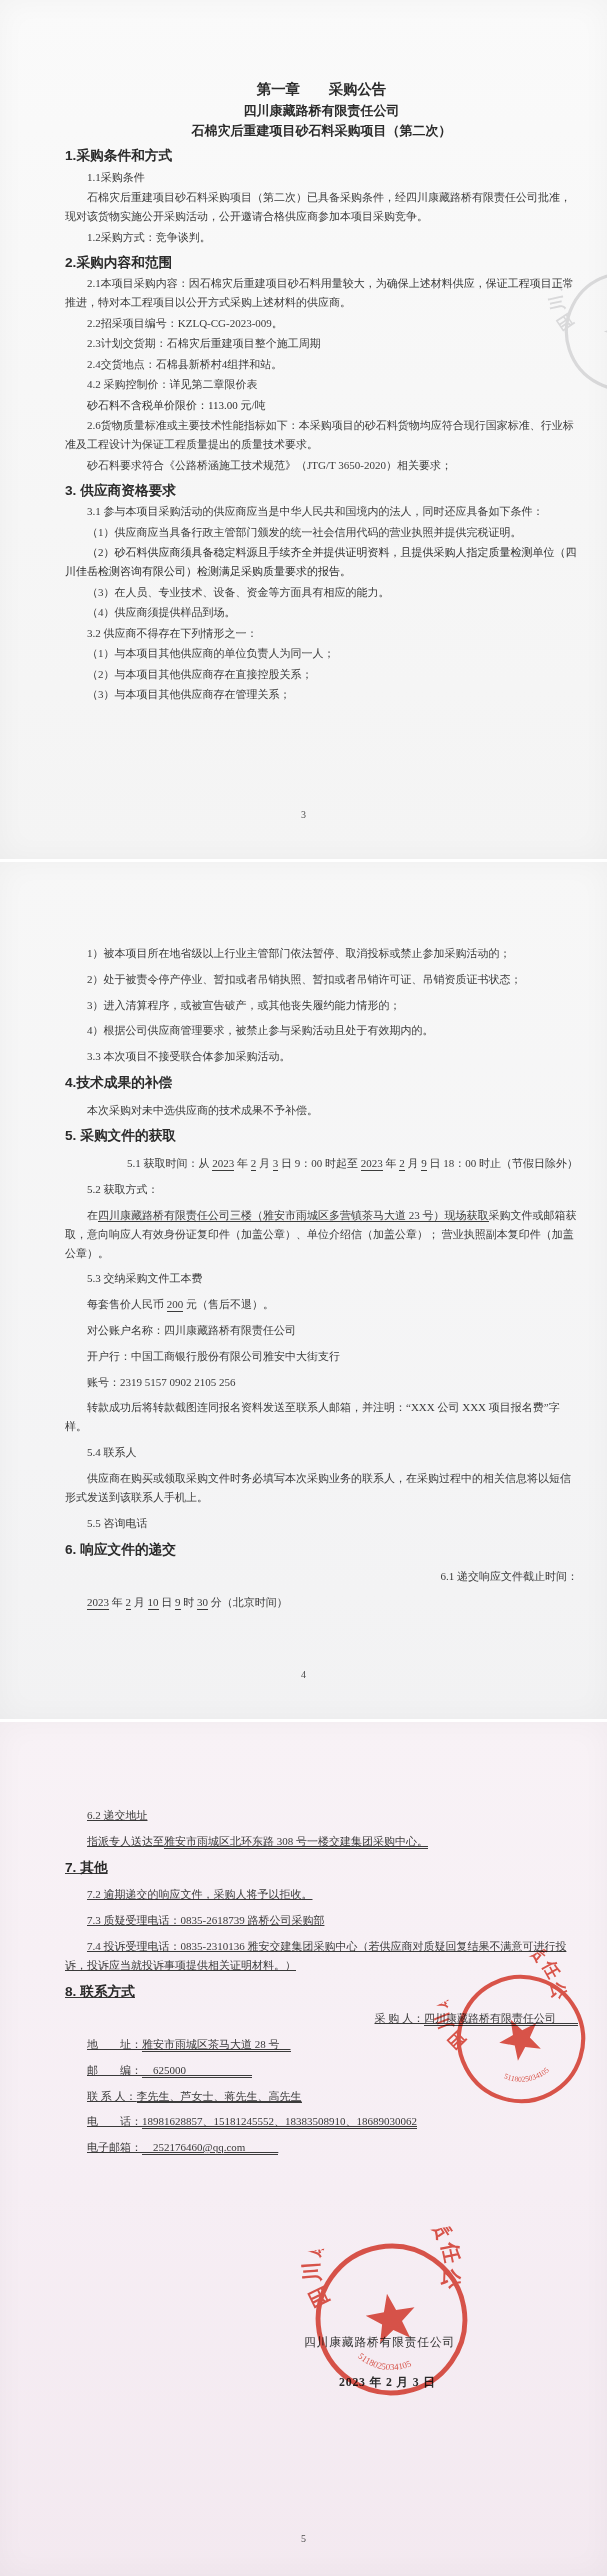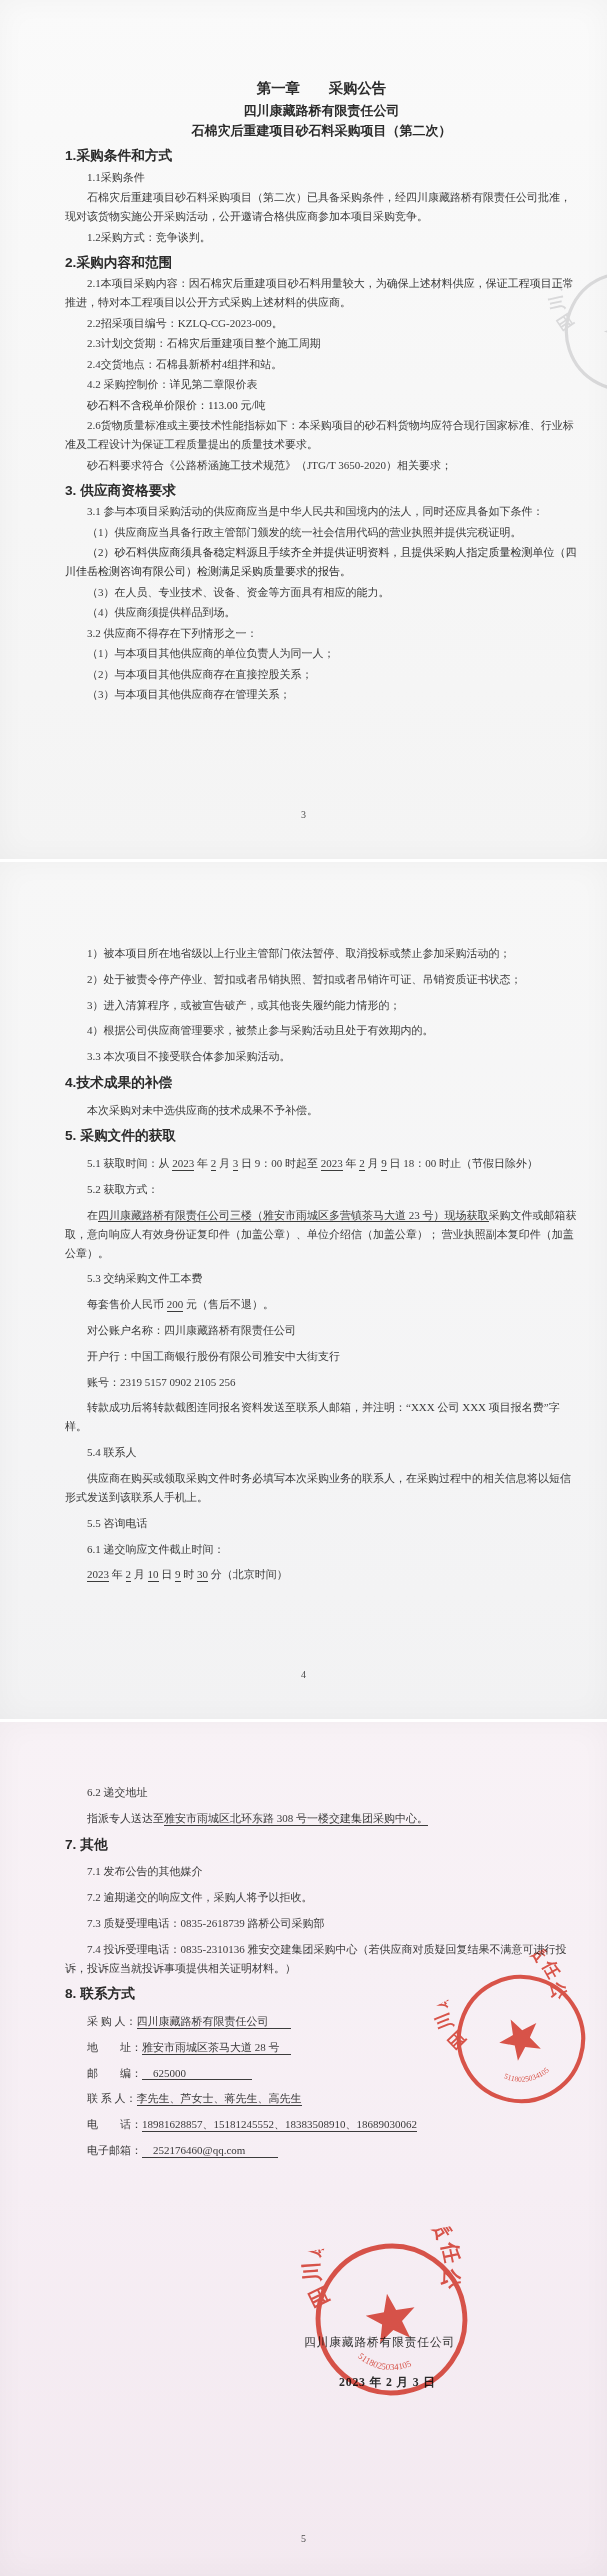--- a/index.html
+++ b/index.html
@@ -3,29 +3,29 @@
 <meta charset="utf-8">
 <style>
   html,body{margin:0;padding:0;background:#ffffff;}
   .doc{width:607px;margin:0 auto;font-family:"Liberation Serif","DejaVu Serif",serif;color:#3a3a3a;}
   .page{position:relative;width:607px;overflow:hidden;box-shadow:inset 0 0 30px rgba(0,0,0,.035);}
   .page.p1{height:859px;background:linear-gradient(180deg,#fafafa 0%,#f6f6f6 60%,#f4f4f4 100%);margin-bottom:3px;}
   .page.p2{height:857px;background:linear-gradient(180deg,#f7f7f7 0%,#f4f4f5 70%,#f2f2f3 100%);margin-bottom:3px;}
   .page.p3{height:854px;background:linear-gradient(180deg,#f8f2f6 0%,#f6eef4 55%,#f3e9f0 100%);}
   .flow{padding:79px 29px 0 65px;}
   .p2 .flow{padding-top:82px;}
-  .p3 .flow{padding-top:61px;}
+  .p3 .flow{padding-top:84px;text-decoration:underline;}
   .blk{font-size:11px;line-height:19px;margin:0 0 6.8px 0;}
   .p1 .blk{margin-bottom:1.5px;}
   .para{text-indent:2em;}
   .blk.b{font-weight:400;color:#2e2e2e;}
   .h1{font-family:"Liberation Sans","DejaVu Sans",sans-serif;font-weight:700;font-size:13.7px;line-height:20px;color:#2b2b2b;text-indent:0;margin:6px 0 7.6px 0;}
-  .chapter{font-family:Liberation Mono, monospace;font-weight:700;font-size:14.4px;line-height:20px;text-align:center;color:#2b2b2b;margin-bottom:16.7px;text-indent:0;}
+  .chapter{font-family:Liberation Serif, serif;font-weight:700;font-size:14.4px;line-height:20px;text-align:center;color:#2b2b2b;margin-bottom:16.7px;text-indent:0;}
   .title{font-family:"Liberation Sans","DejaVu Sans",sans-serif;font-weight:700;font-size:13px;line-height:19px;text-align:center;color:#2b2b2b;margin-bottom:16.7px;text-indent:0;}
-  .gap{margin-top:1px;}
+  .gap{margin-top:1px;text-align:right;}
   .u{border-bottom:0.8px solid #3c3c3c;padding-bottom:0.8px;white-space:pre;}
   .pageno{position:absolute;left:0;right:0;bottom:39px;text-align:center;font-size:10px;color:#4a4a4a;}
   .p3 .pageno{bottom:32px;}
   .sig{position:absolute;font-size:11.8px;color:#333;z-index:2;letter-spacing:0.8px;}
   .sig-company{left:304px;top:613px;}
   .sig-date{left:339px;top:653px;font-weight:600;color:#2a2a2a;}
   .seal{position:absolute;z-index:3;mix-blend-mode:multiply;}
   .seal-red{color:#dd4a3c;opacity:.92;}
   .seal-bottom{left:310px;top:516px;width:163px;height:163px;transform:rotate(-10deg);}
   .seal-topright{left:452px;top:248px;width:138px;height:138px;transform:rotate(-28deg);}
@@ -93,32 +93,32 @@
         <div class="blk para"><span>在</span><span class="u">四川康藏路桥有限责任公司三楼（雅安市雨城区多营镇茶马大道 23 号）现场获取</span><span>采购文件或邮箱获取，意向响应人有效身份证复印件（加盖公章）、单位介绍信（加盖公章）； 营业执照副本复印件（加盖公章）。</span></div>
         <div class="blk para"><span>5.3 交纳采购文件工本费</span></div>
         <div class="blk para"><span>每套售价人民币 </span><span class="u">200</span><span> 元（售后不退）。</span></div>
         <div class="blk para"><span>对公账户名称：四川康藏路桥有限责任公司</span></div>
         <div class="blk para"><span>开户行：中国工商银行股份有限公司雅安中大街支行</span></div>
         <div class="blk para"><span>账号：2319 5157 0902 2105 256</span></div>
         <div class="blk para"><span>转款成功后将转款截图连同报名资料发送至联系人邮箱，并注明：“XXX 公司 XXX 项目报名费”字样。</span></div>
         <div class="blk para"><span>5.4 联系人</span></div>
         <div class="blk para"><span>供应商在购买或领取采购文件时务必填写本次采购业务的联系人，在采购过程中的相关信息将以短信形式发送到该联系人手机上。</span></div>
         <div class="blk para"><span>5.5 咨询电话</span></div>
+        <div class="blk h1"><span>6. 响应文件的递交</span></div>
         <div class="blk para gap"><span>6.1 递交响应文件截止时间：</span></div>
         <div class="blk para"><span class="u">2023</span><span> 年 </span><span class="u">2</span><span> 月 </span><span class="u">10</span><span> 日 </span><span class="u">9</span><span> 时 </span><span class="u">30</span><span> 分（北京时间）</span></div>
       </div>
     <div class="pageno">4</div>
   </section>
 
   <section class="page p3">
     <div class="flow">
         <div class="blk para"><span>6.2 递交地址</span></div>
         <div class="blk para"><span>指派专人送达至</span><span class="u">雅安市雨城区北环东路 308 号一楼交建集团采购中心。</span></div>
         <div class="blk h1"><span>7. 其他</span></div>
-        <div class="blk para gap"><span>7.1 发布公告的其他媒介</span></div>
         <div class="blk para"><span>7.2 逾期递交的响应文件，采购人将予以拒收。</span></div>
         <div class="blk para"><span>7.3 质疑受理电话：0835-2618739 路桥公司采购部</span></div>
         <div class="blk para"><span>7.4 投诉受理电话：0835-2310136 雅安交建集团采购中心（若供应商对质疑回复结果不满意可进行投诉，投诉应当就投诉事项提供相关证明材料。）</span></div>
         <div class="blk h1"><span>8. 联系方式</span></div>
         <div class="blk para gap"><span>采 购 人：</span><span class="u">四川康藏路桥有限责任公司　　</span></div>
         <div class="blk para"><span>地　　址：</span><span class="u">雅安市雨城区茶马大道 28 号　</span></div>
         <div class="blk para"><span>邮　　编：</span><span class="u">　625000　　　　　　</span></div>
         <div class="blk para"><span>联 系 人：</span><span class="u">李先生、芦女士、蒋先生、高先生</span></div>
         <div class="blk para"><span>电　　话：</span><span class="u">18981628857、15181245552、18383508910、18689030062</span></div>
         <div class="blk para"><span>电子邮箱：</span><span class="u">　252176460@qq.com　　　</span></div>

